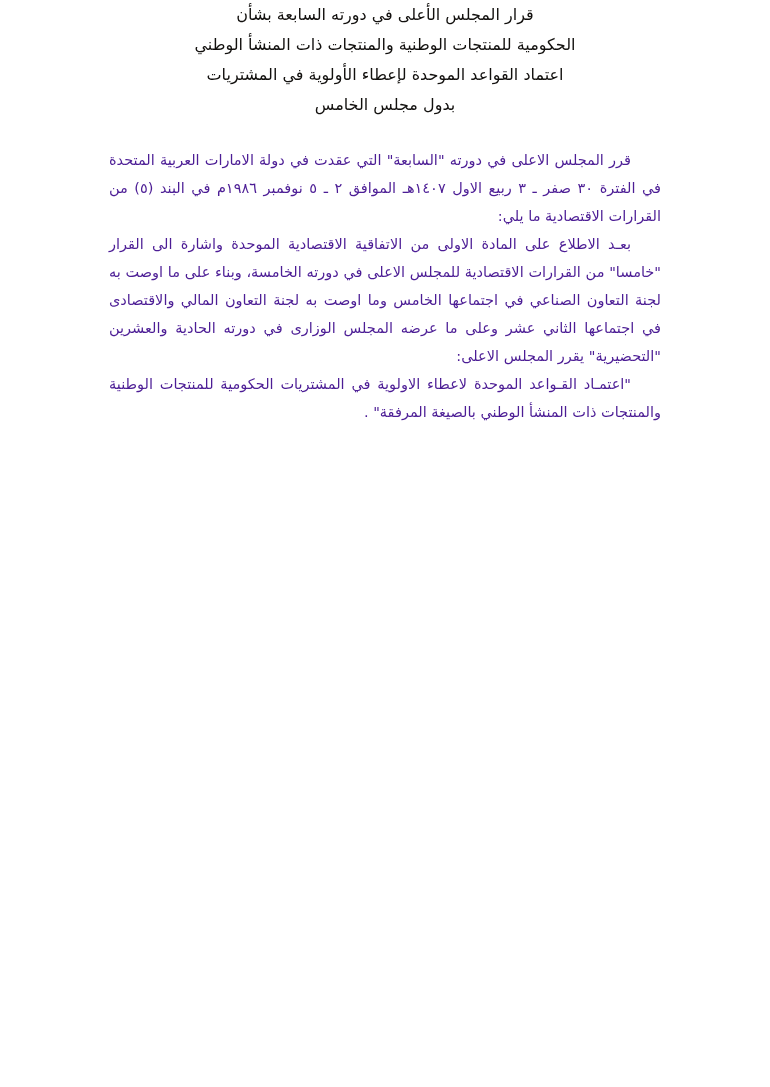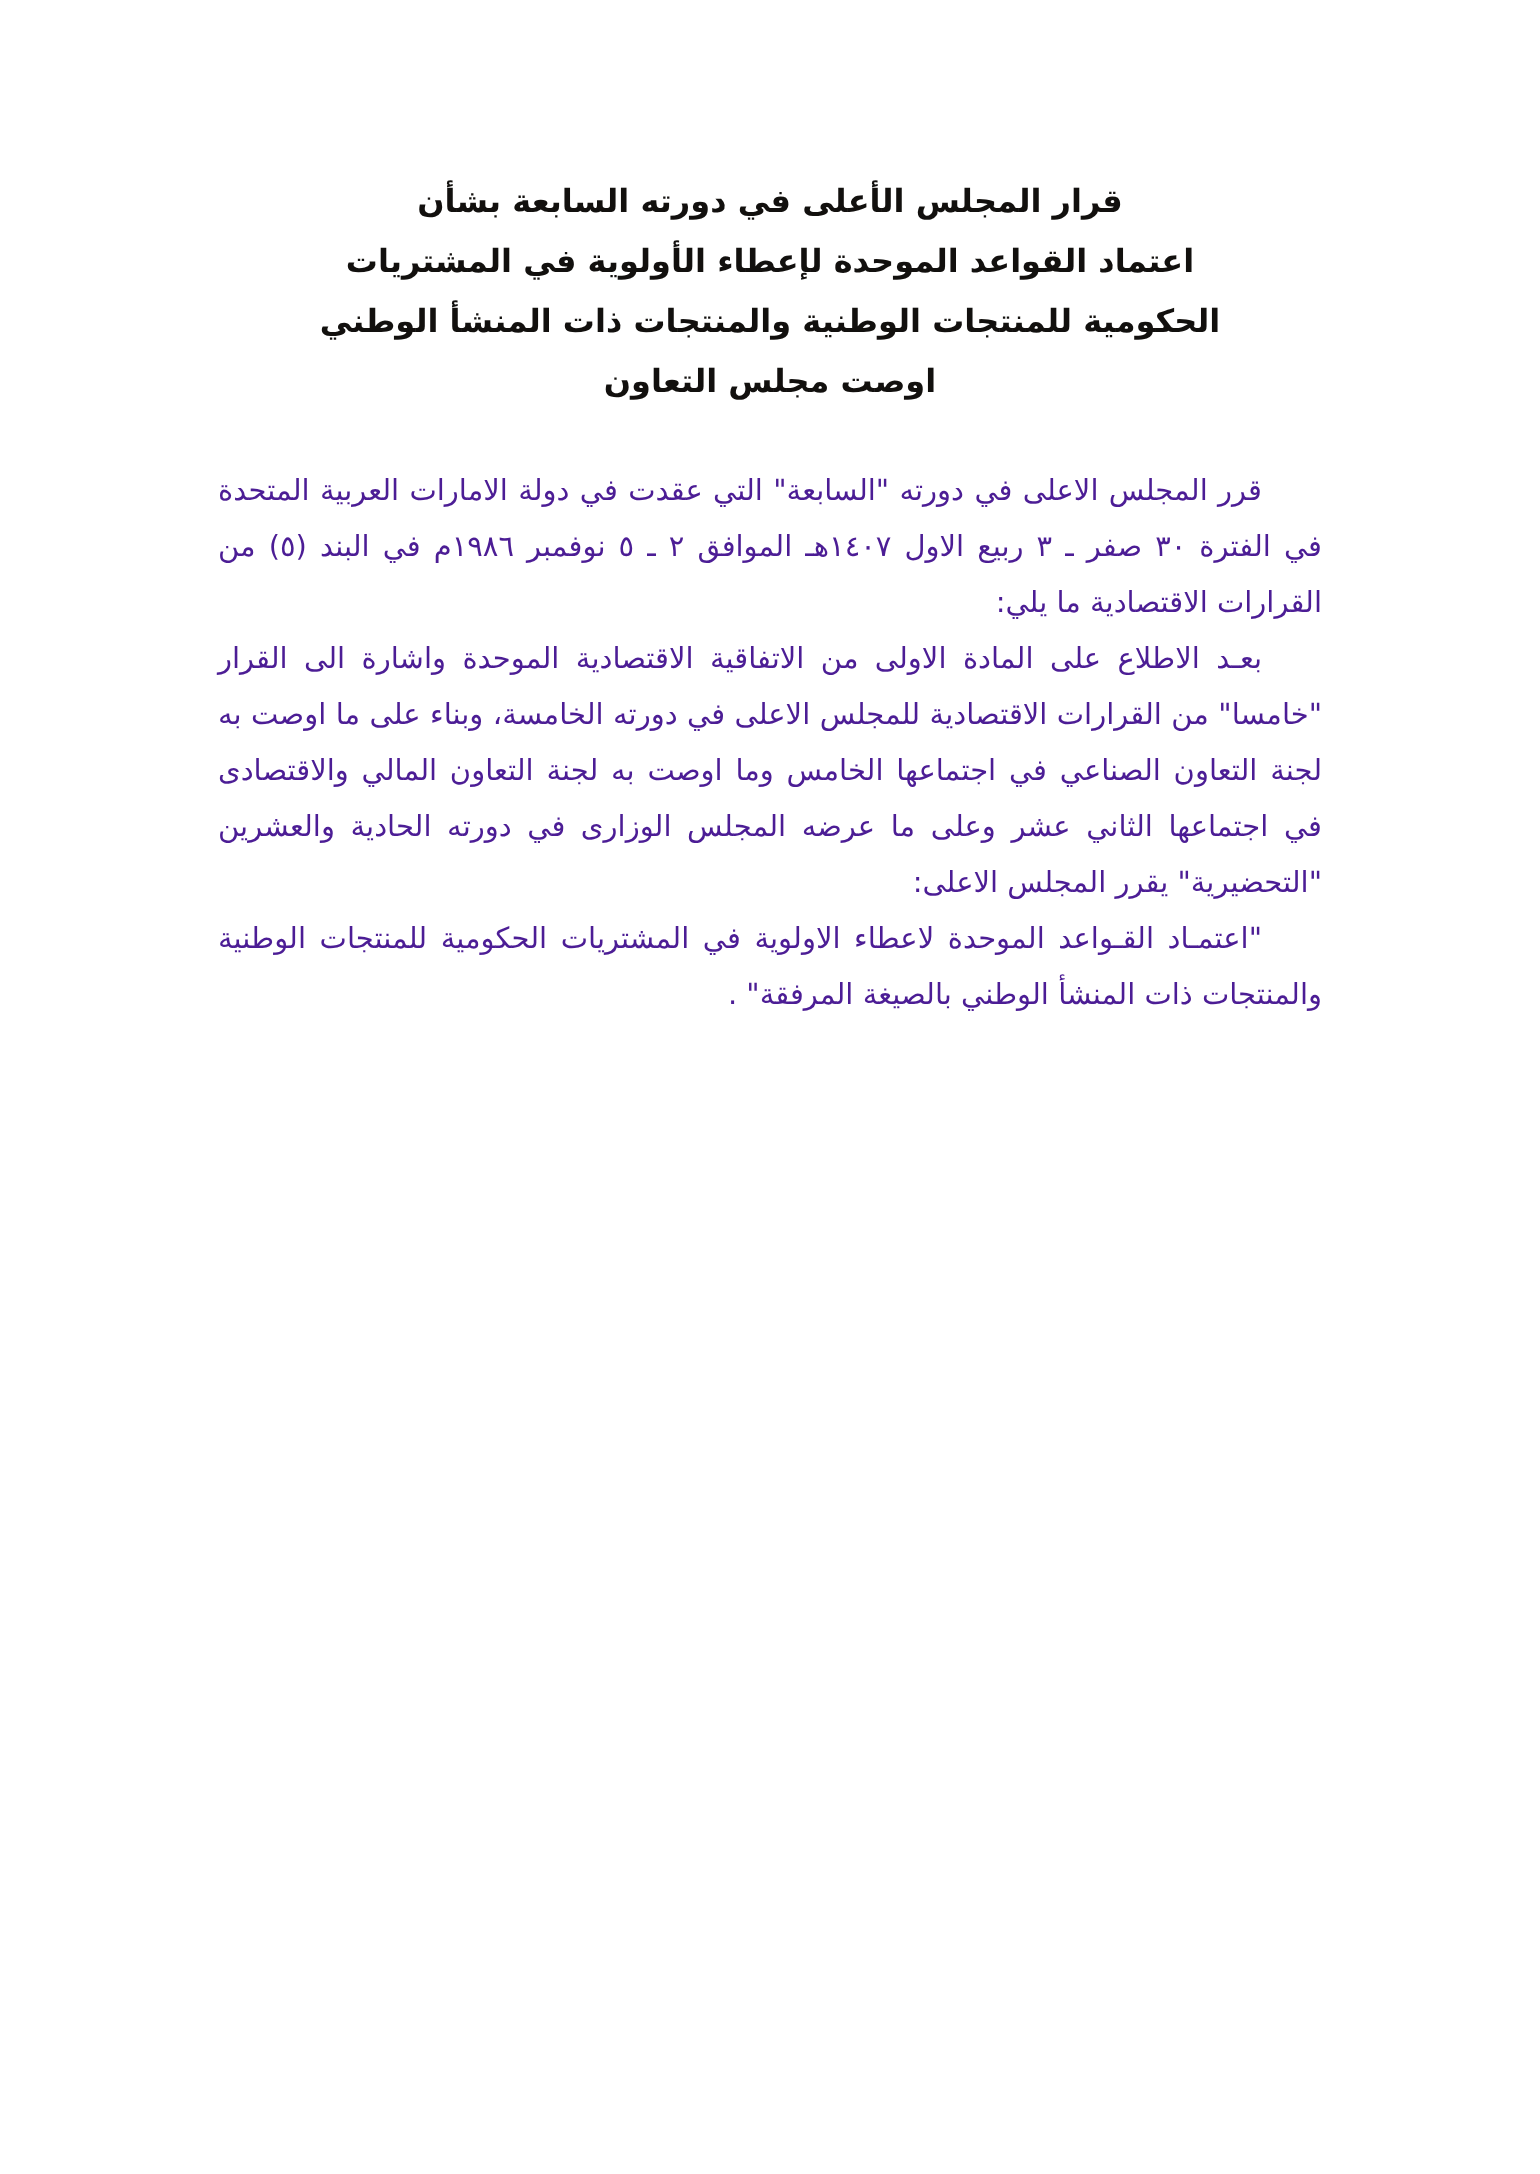--- a/index.html
+++ b/index.html
@@ -13,23 +13,22 @@
     height: 1087px;
     margin: 0 auto;
     background: #ffffff;
     direction: rtl;
     font-family: "DejaVu Sans", sans-serif;
     color: #171513;
     overflow: hidden;
     box-sizing: border-box;
   }
   .title-block {
-    padding-top: 86px;
     text-align: center;
-    font-weight: bold;
+    font-weight: normal;
     font-size: 16px;
     line-height: 30px;
     color: #12100e;
     letter-spacing: 0.2px;
   }
   .title-line {
     white-space: nowrap;
   }
   .body-block {
     width: 552px;
@@ -45,23 +44,23 @@
     text-indent: 30px;
   }
 </style>
 </head>
 <body>
 
 <div class="page">
 
   <div class="title-block">
     <div class="title-line">قرار المجلس الأعلى في دورته السابعة بشأن</div>
+    <div class="title-line">الحكومية للمنتجات الوطنية والمنتجات ذات المنشأ الوطني</div>
     <div class="title-line">اعتماد القواعد الموحدة لإعطاء الأولوية في المشتريات</div>
-    <div class="title-line">الحكومية للمنتجات الوطنية والمنتجات ذات المنشأ الوطني</div>
-    <div class="title-line">اوصت مجلس التعاون</div>
+    <div class="title-line">بدول مجلس الخامس</div>
   </div>
 
   <div class="body-block">
     <p class="para">قرر المجلس الاعلى في دورته "السابعة" التي عقدت في دولة الامارات العربية المتحدة في الفترة ٣٠ صفر ـ ٣ ربيع الاول ١٤٠٧هـ الموافق ٢ ـ ٥ نوفمبر ١٩٨٦م في البند (٥) من القرارات الاقتصادية ما يلي:</p>
     <p class="para">بعـد الاطلاع على المادة الاولى من الاتفاقية الاقتصادية الموحدة واشارة الى القرار "خامسا" من القرارات الاقتصادية للمجلس الاعلى في دورته الخامسة، وبناء على ما اوصت به لجنة التعاون الصناعي في اجتماعها الخامس وما اوصت به لجنة التعاون المالي والاقتصادى في اجتماعها الثاني عشر وعلى ما عرضه المجلس الوزارى في دورته الحادية والعشرين "التحضيرية" يقرر المجلس الاعلى:</p>
     <p class="para">"اعتمـاد القـواعد الموحدة لاعطاء الاولوية في المشتريات الحكومية للمنتجات الوطنية والمنتجات ذات المنشأ الوطني بالصيغة المرفقة" .</p>
   </div>
 
 </div>
 

